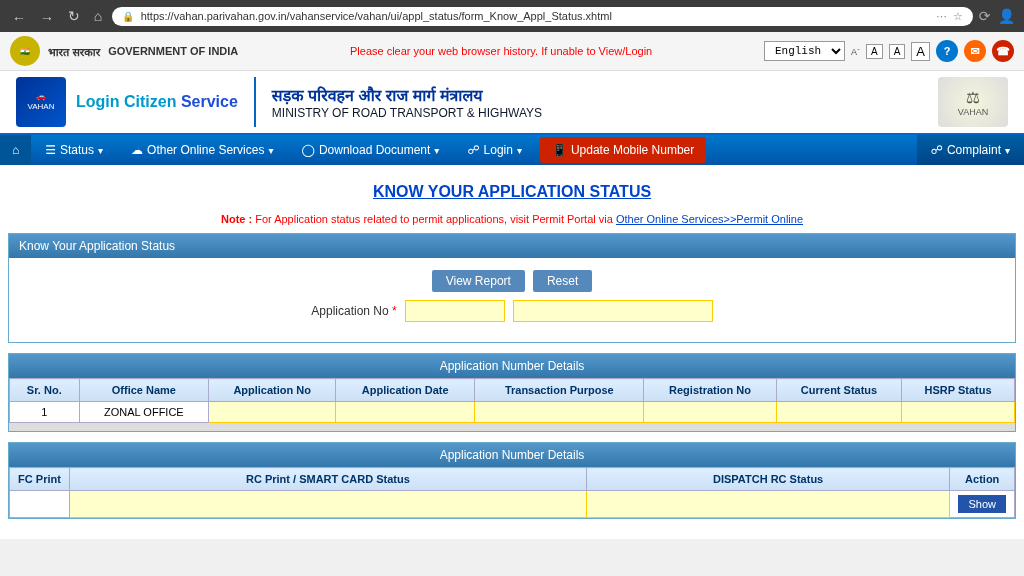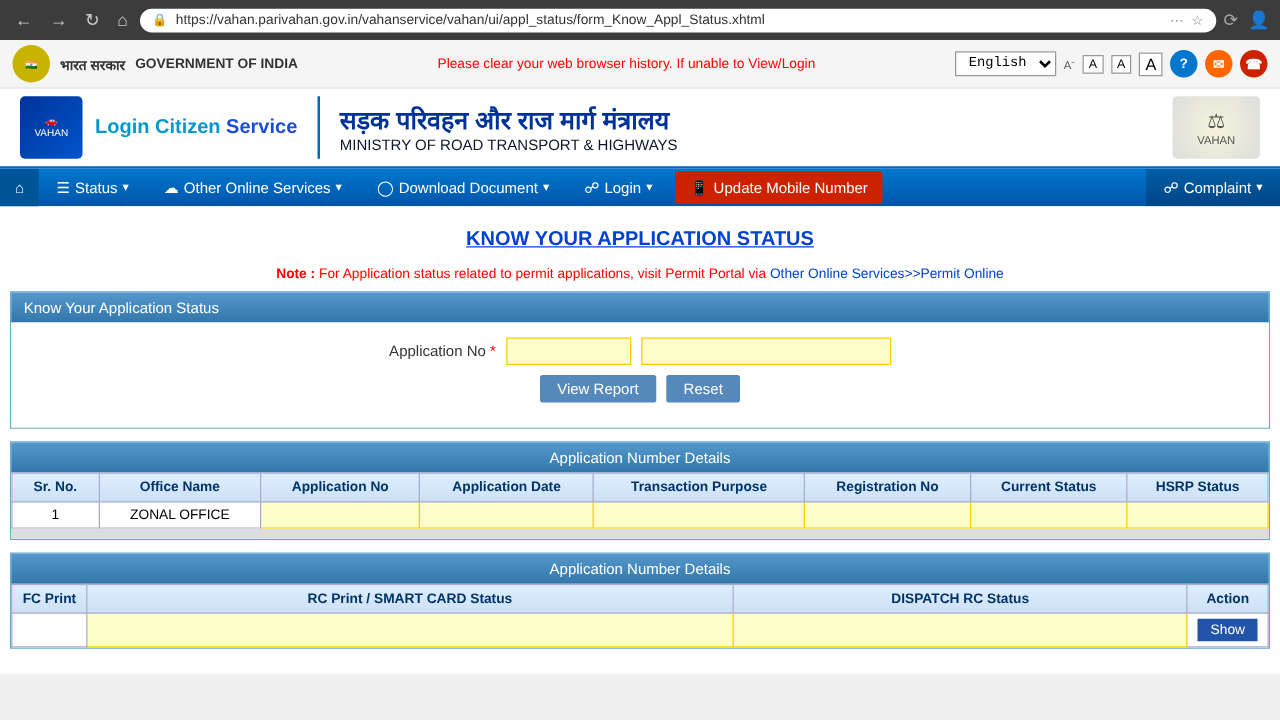--- a/index.html
+++ b/index.html
@@ -58,21 +58,21 @@
       align-items: center;
       padding: 6px 16px;
       border-bottom: 2px solid #0066cc;
       position: relative;
     }
     .site-logo { display: flex; align-items: center; gap: 10px; padding-right: 16px; border-right: 2px solid #0066cc; }
     .logo-img { width: 50px; height: 50px; background: linear-gradient(135deg, #003399, #0055cc); border-radius: 4px; display: flex; align-items: center; justify-content: center; color: #fff; font-size: 9px; text-align: center; }
     .logo-text .brand { font-size: 16px; font-weight: bold; color: #003399; }
     .logo-text .brand span { color: #0099cc; }
     .site-title { padding-left: 16px; }
-    .site-title .hindi { font-size: 20px; color: #003399; font-weight: bold; }
+    .site-title .hindi { font-size: 16px; color: #003399; font-weight: bold; }
     .site-title .english { font-size: 12px; color: #0f172a; }
     .header-right { margin-left: auto; display: flex; flex-direction: column; align-items: flex-end; gap: 4px; }
     .emblem { width: 70px; height: 50px; background: radial-gradient(circle, #f5f5dc, #ddd); border-radius: 4px; display: flex; align-items: center; justify-content: center; font-size: 8px; color: #666; }
 
     
     .nav-bar {
       background: linear-gradient(to bottom, #0077cc, #0055aa);
       display: flex;
       align-items: center;
       padding: 0;
@@ -90,21 +90,21 @@
     .nav-item.home { background: #005599; padding: 8px 12px; }
     .nav-update { background: #cc2200; border-radius: 3px; padding: 6px 12px; margin-left: 4px; cursor: pointer; }
     .nav-right { margin-left: auto; }
     .nav-complaint { background: rgba(0,0,0,0.2); }
 
     
     .page-content { background: #fff; padding: 10px 0; }
     .page-title { text-align: center; font-size: 16px; font-weight: bold; color: #0044cc; text-decoration: underline; padding: 8px 0; }
     .page-note { text-align: center; color: red; font-size: 11px; padding: 4px 0 8px; }
     .note-label { font-weight: bold; }
-    .note-link { color: #0044cc; cursor: pointer; }
+    .note-link { color: #0044cc; text-decoration: underline; cursor: pointer; }
 
     
     .form-section {
       margin: 0 8px 10px;
       border: 1px solid #66aacc;
     }
     .form-section-header {
       background: linear-gradient(to bottom, #5599cc, #3377aa);
       color: #fff;
       padding: 5px 10px;
@@ -315,30 +315,30 @@
     <span>For Application status related to permit applications, visit Permit Portal via </span>
     <span class="note-link">Other Online Services&gt;&gt;Permit Online</span>
   </div>
 
   <div class="form-section">
     <div class="form-section-header">
       <span>Know Your Application Status</span>
     </div>
     <div class="form-body">
       <div class="form-row">
+        <button class="form-btn btn-view">View Report</button>
+        <button class="form-btn btn-reset">Reset</button>
+      </div>
+      <div class="form-row">
         <label class="form-label">
           <span>Application No</span>
           <span class="required">*</span>
         </label>
         <input type="text" class="form-input" style="">
         <input type="text" class="form-input form-input-long" style="">
-      </div>
-      <div class="form-row">
-        <button class="form-btn btn-view">View Report</button>
-        <button class="form-btn btn-reset">Reset</button>
       </div>
     </div>
   </div>
 
   <div class="table-section">
     <div class="table-section-header">Application Number Details</div>
     <div class="scrollable-table">
       <table class="data-table">
         <thead>
           <tr>

